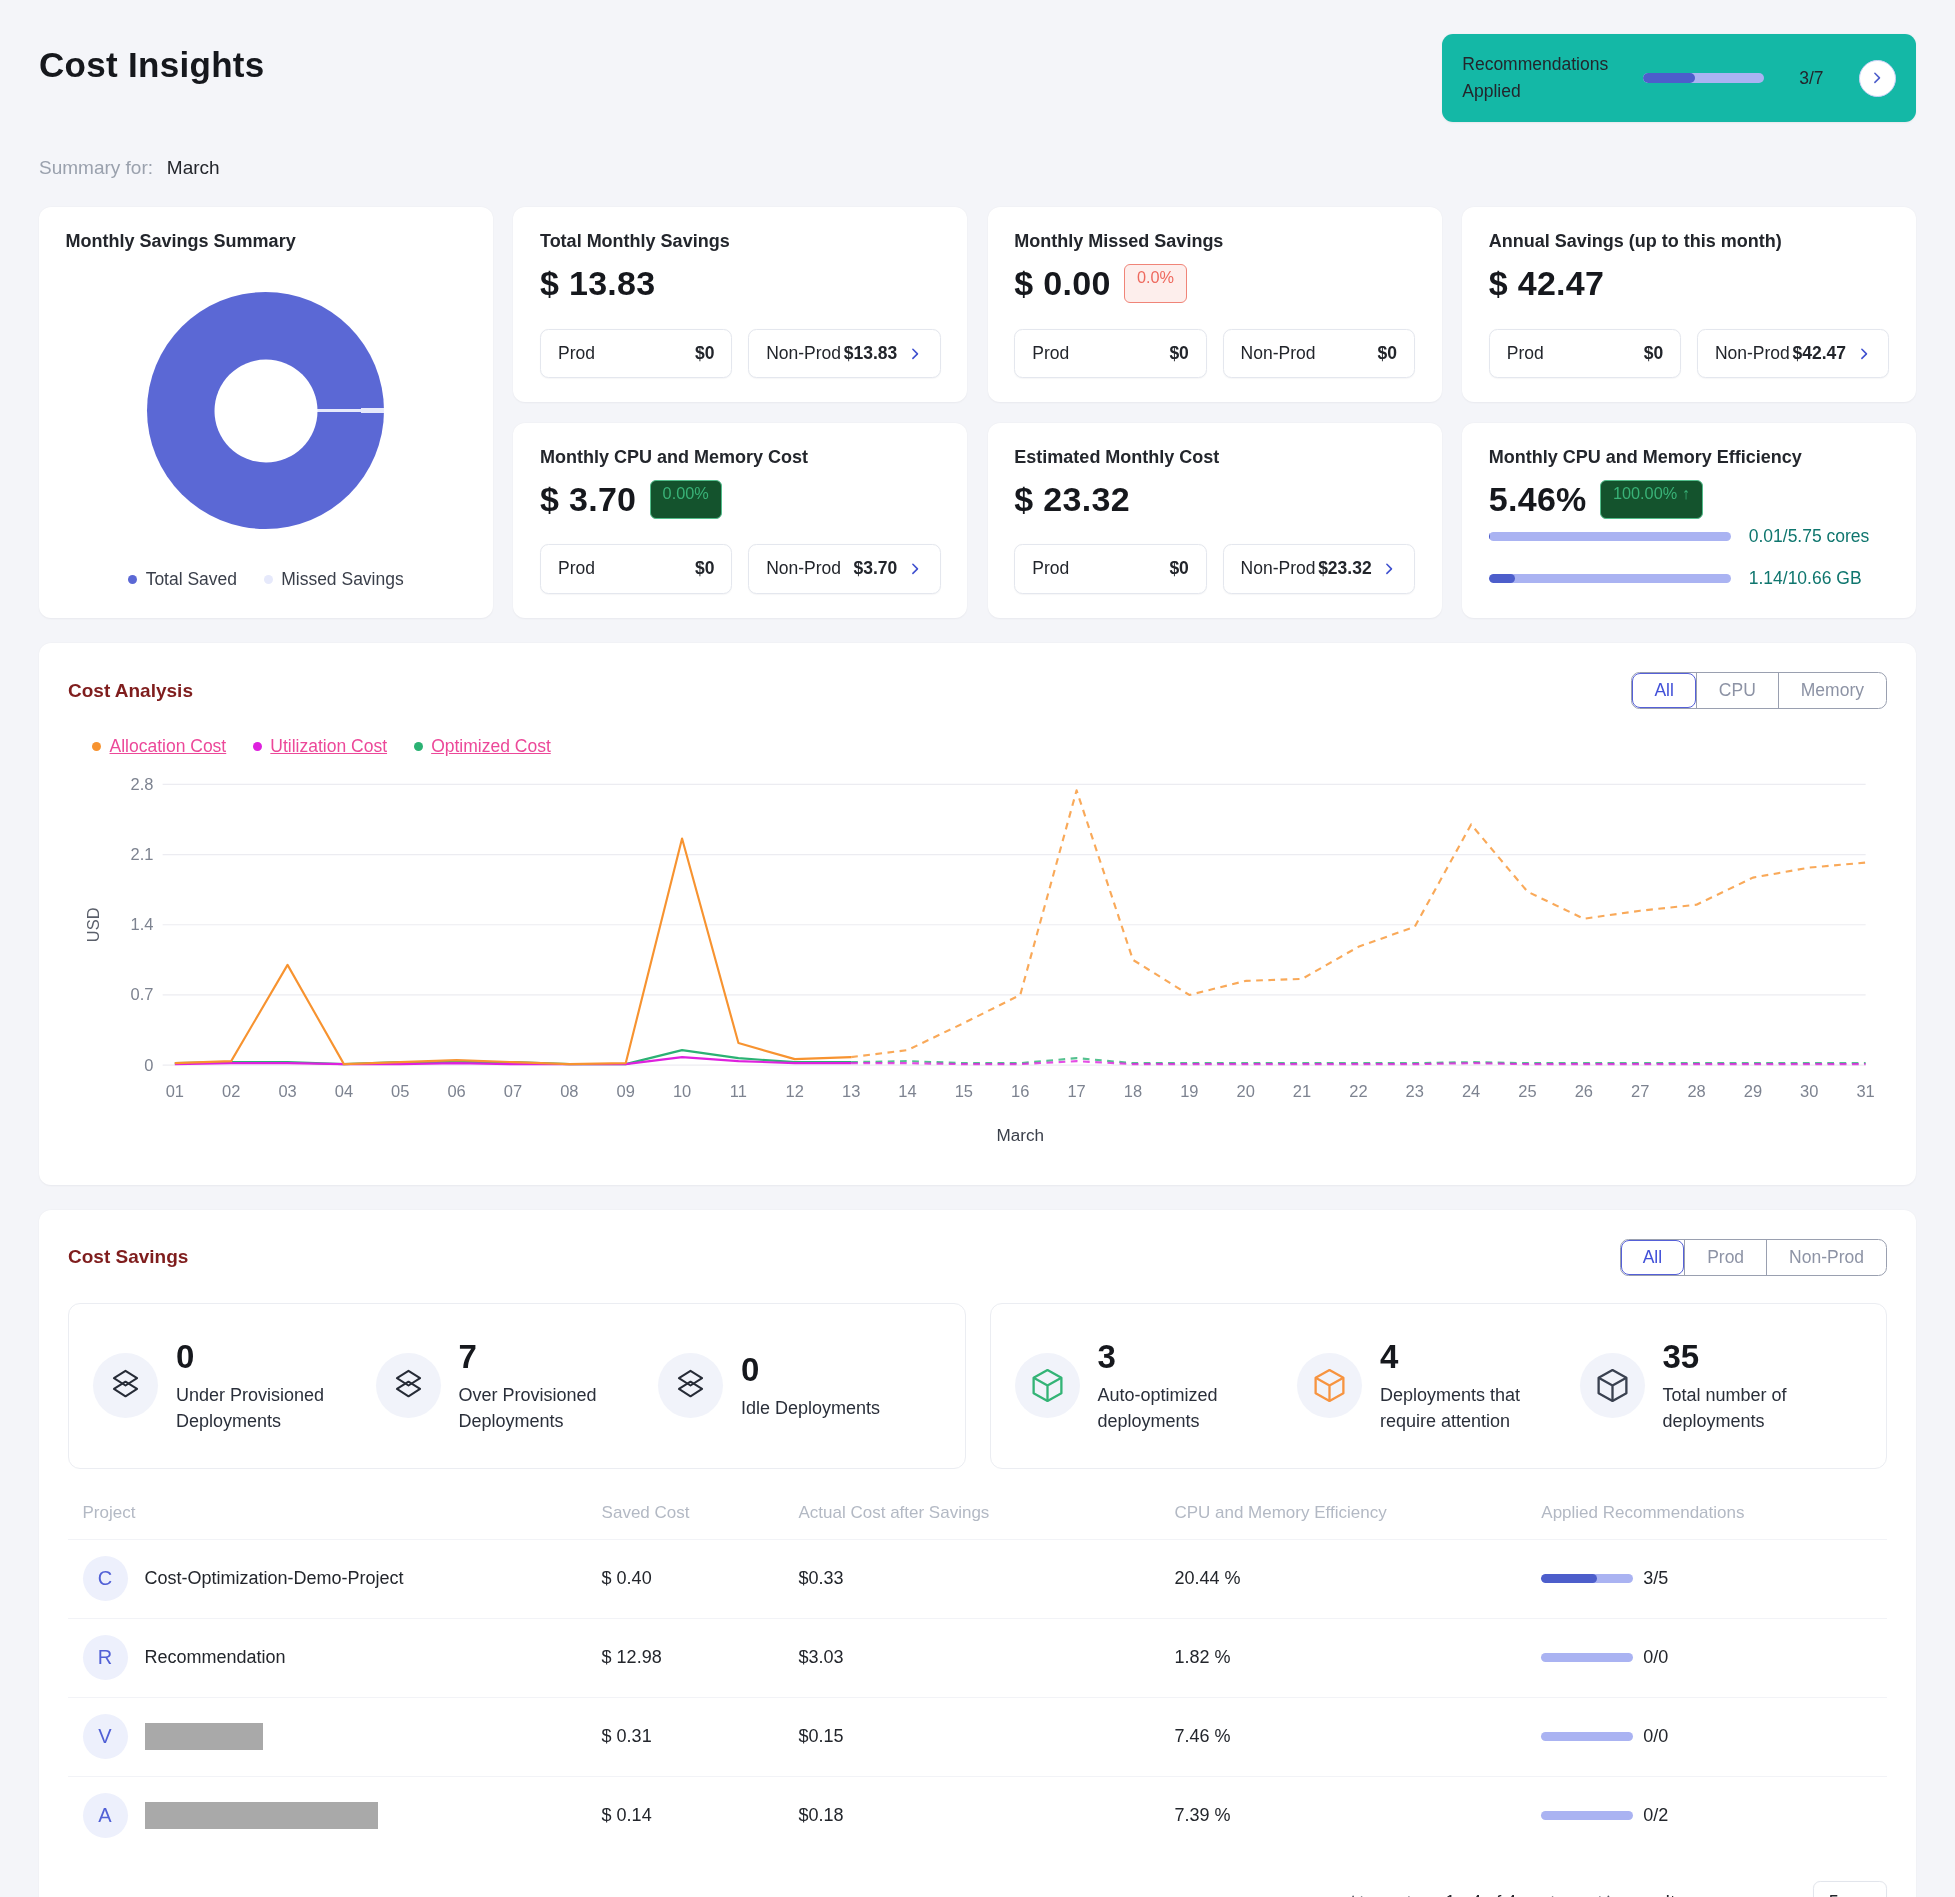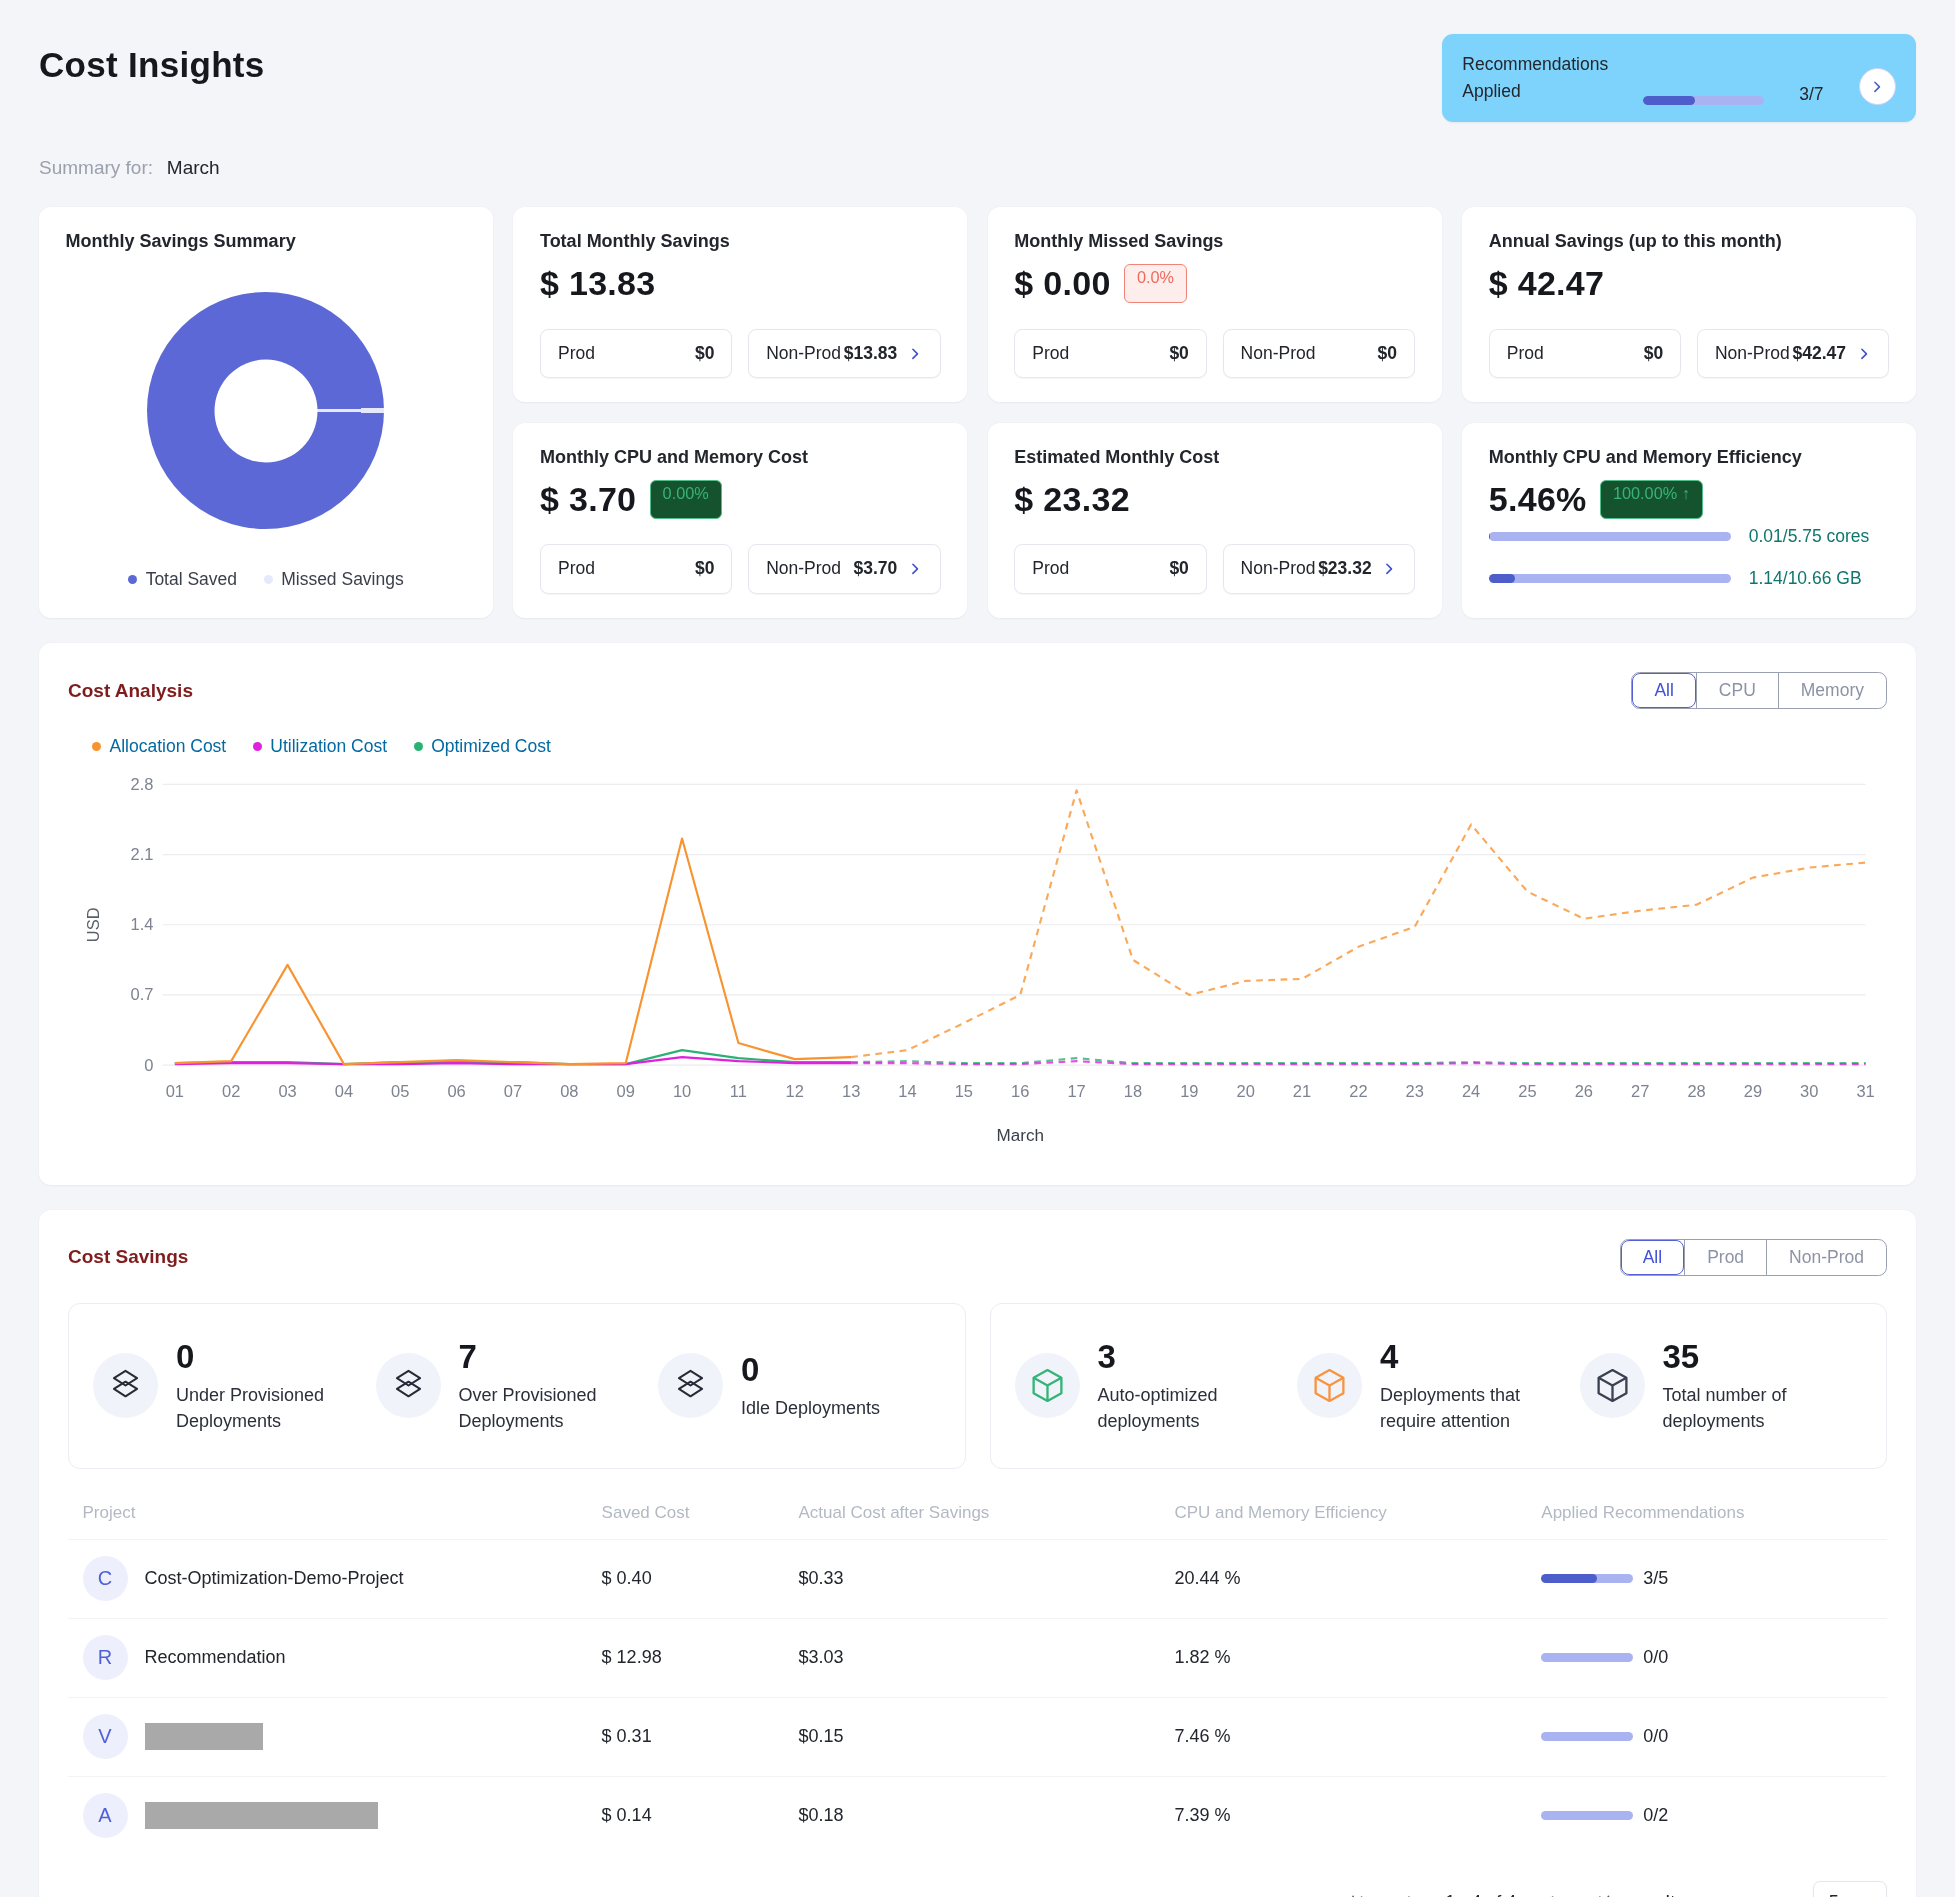--- a/index.html
+++ b/index.html
@@ -2,21 +2,21 @@
 <html style="font-size:9.7px"><head>
 <meta charset="utf-8">
 <style>
   * { margin:0; padding:0; box-sizing:border-box; }
   html,body { width:1955px; background:#f4f5f9; font-family:"Liberation Sans", sans-serif; color:#23262c; }
   body { min-height:1897px; padding:34px 39px 42px 39px; }
 
   
   .top { display:flex; justify-content:space-between; align-items:flex-start; }
   .h1 { font-size:35px; font-weight:800; color:#16181d; letter-spacing:0.3px; padding-top:11px; }
-  .rec-card { background:#7dd3fc; border-radius:11px; padding:17px 20.5px; display:flex; align-items:flex-end; gap:35px;
+  .rec-card { background:#14b8a6; border-radius:11px; padding:17px 20.5px; display:flex; align-items:center; gap:35px;
               box-shadow:0 0.6px 1.8px rgba(16,24,40,.06); min-width:423px; }
   .rec-label { font-size:17.5px; color:#23262c; line-height:1.55; }
   .rec-bar { width:121px; height:9.7px; border-radius:5.4px; background:#aab3f2; overflow:hidden; }
   .rec-fill { height:100%; background:#4d5ecb; border-radius:5.4px; }
   .rec-count { font-size:17.5px; color:#23262c; }
   .circle-btn { width:37px; height:37px; border-radius:50%; background:#fff; border:1.2px solid #ccd3f7;
                 display:flex; align-items:center; justify-content:center; cursor:pointer; }
   .summary { margin-top:35px; font-size:19px; }
   .summary .lbl { color:#9aa1ad; }
   .summary .val { color:#23262c; margin-left:8.5px; }
@@ -58,21 +58,21 @@
   
   .section { margin-top:25px; background:#fff; border-radius:12px; padding:29px; box-shadow:0 0.6px 1.8px rgba(16,24,40,.05); }
   .sec-head { display:flex; justify-content:space-between; align-items:center; }
   .sec-title { font-size:19px; font-weight:600; color:#7f1d1d; }
   .seg { display:inline-flex; border:1.2px solid #9aa0b0; border-radius:8.5px; background:#fff; }
   .seg-btn { padding:7.3px 22px; font-size:17.5px; color:#8d93a5; background:transparent; border:none;
              border-left:1.2px solid #9aa0b0; cursor:pointer; font-family:inherit; }
   .seg-btn:first-child { border-left:none; }
   .seg-btn.active { color:#4150d8; outline:1.5px solid #5560d8; outline-offset:-1.2px; border-radius:8px; background:#fff; }
 
-  .ca-legend { display:flex; gap:26.6px; font-size:17.5px; color:#0369a1; margin:26.6px 0 6px 24px; }
+  .ca-legend { display:flex; gap:26.6px; font-size:17.5px; color:#ec4899; margin:26.6px 0 6px 24px;text-decoration:underline; }
   .chart-box { width:100%; }
 
   
   .stats-row { display:grid; grid-template-columns:1fr 1fr; gap:24px; margin-top:26.6px; }
   .stats-card { border:1.2px solid #ebedf2; border-radius:12px; padding:34px 24px; display:grid; grid-template-columns:repeat(3,1fr); }
   .stat { display:flex; align-items:center; gap:18px; }
   .stat-ic { width:65px; height:65px; border-radius:50%; background:#f1f3fa; display:flex; align-items:center; justify-content:center; flex:none; }
   .stat-ic svg { width:37px; height:37px; }
   .stat-num { font-size:33px; font-weight:800; color:#16181d; }
   .stat-lbl { font-size:18px; color:#2a2f3a; margin-top:6px; line-height:1.45; max-width:199px; }

